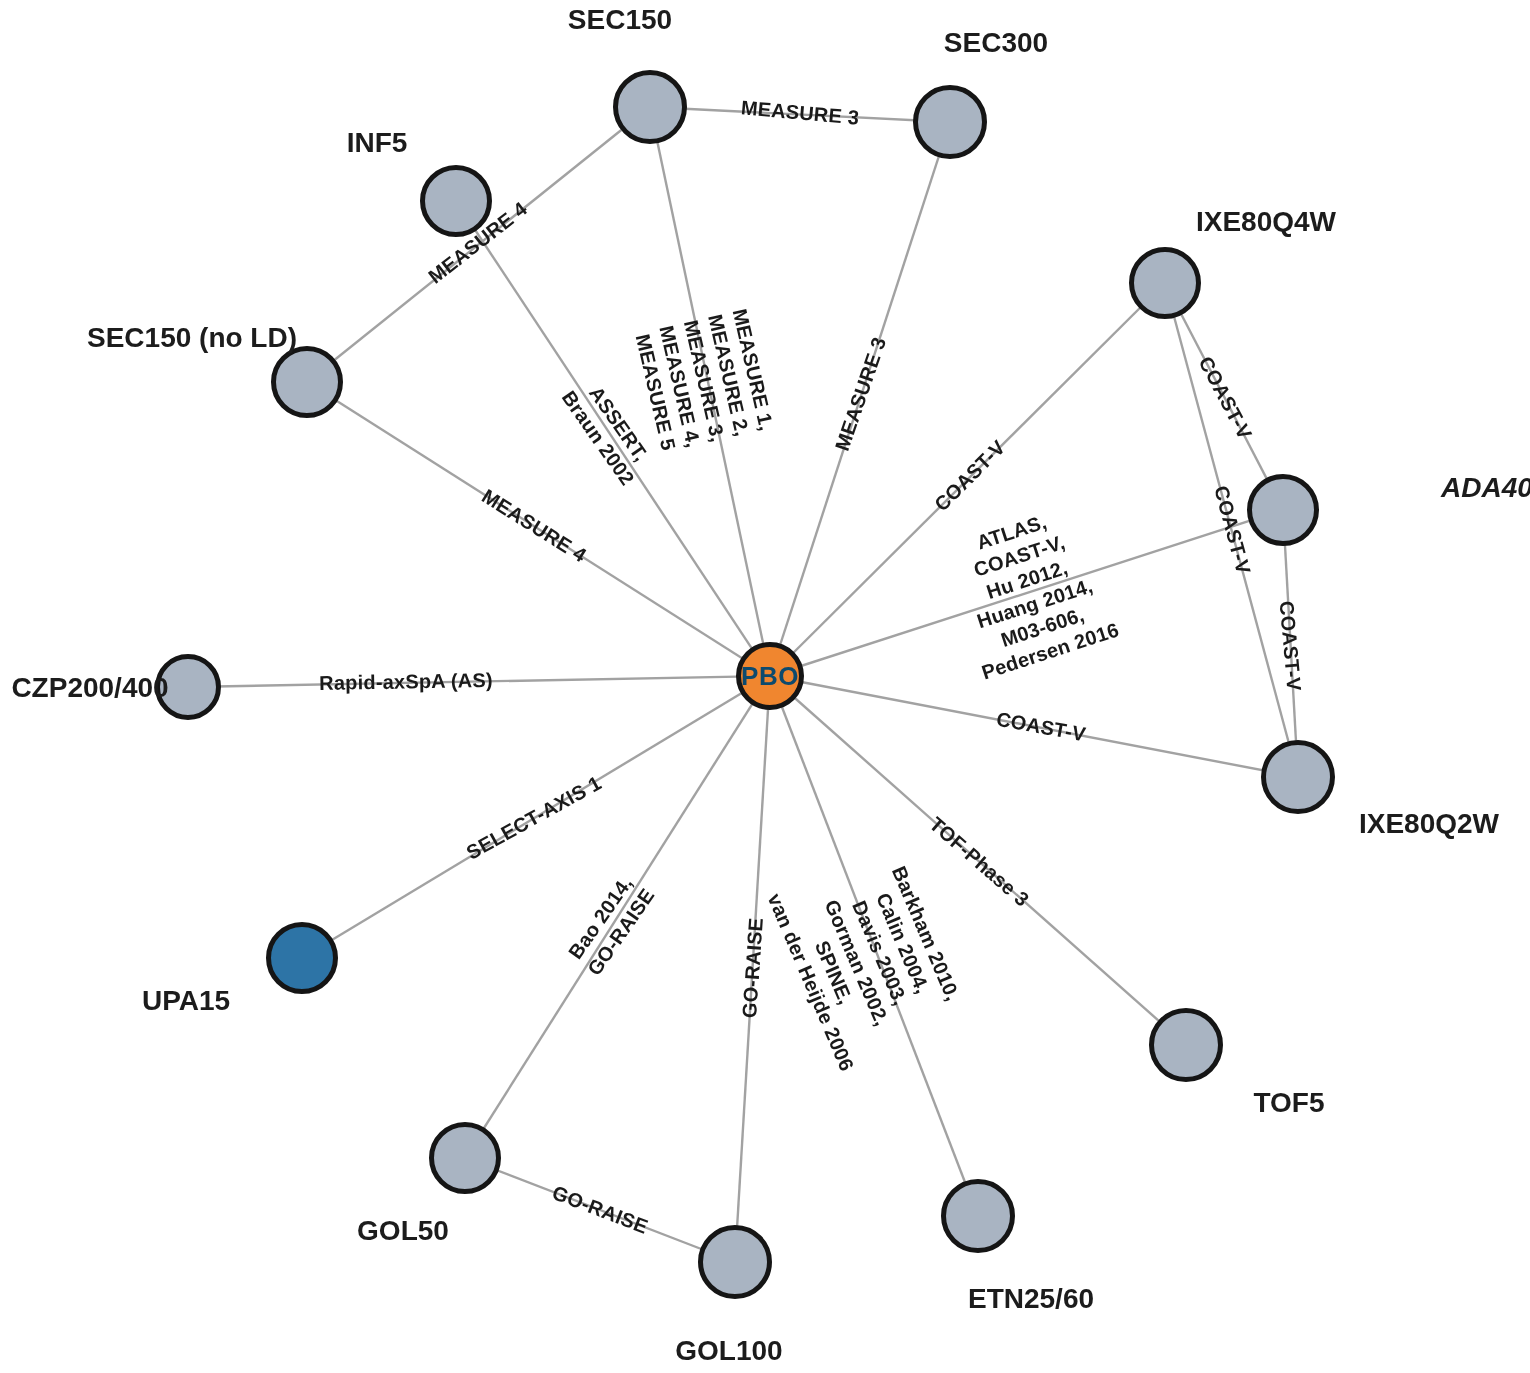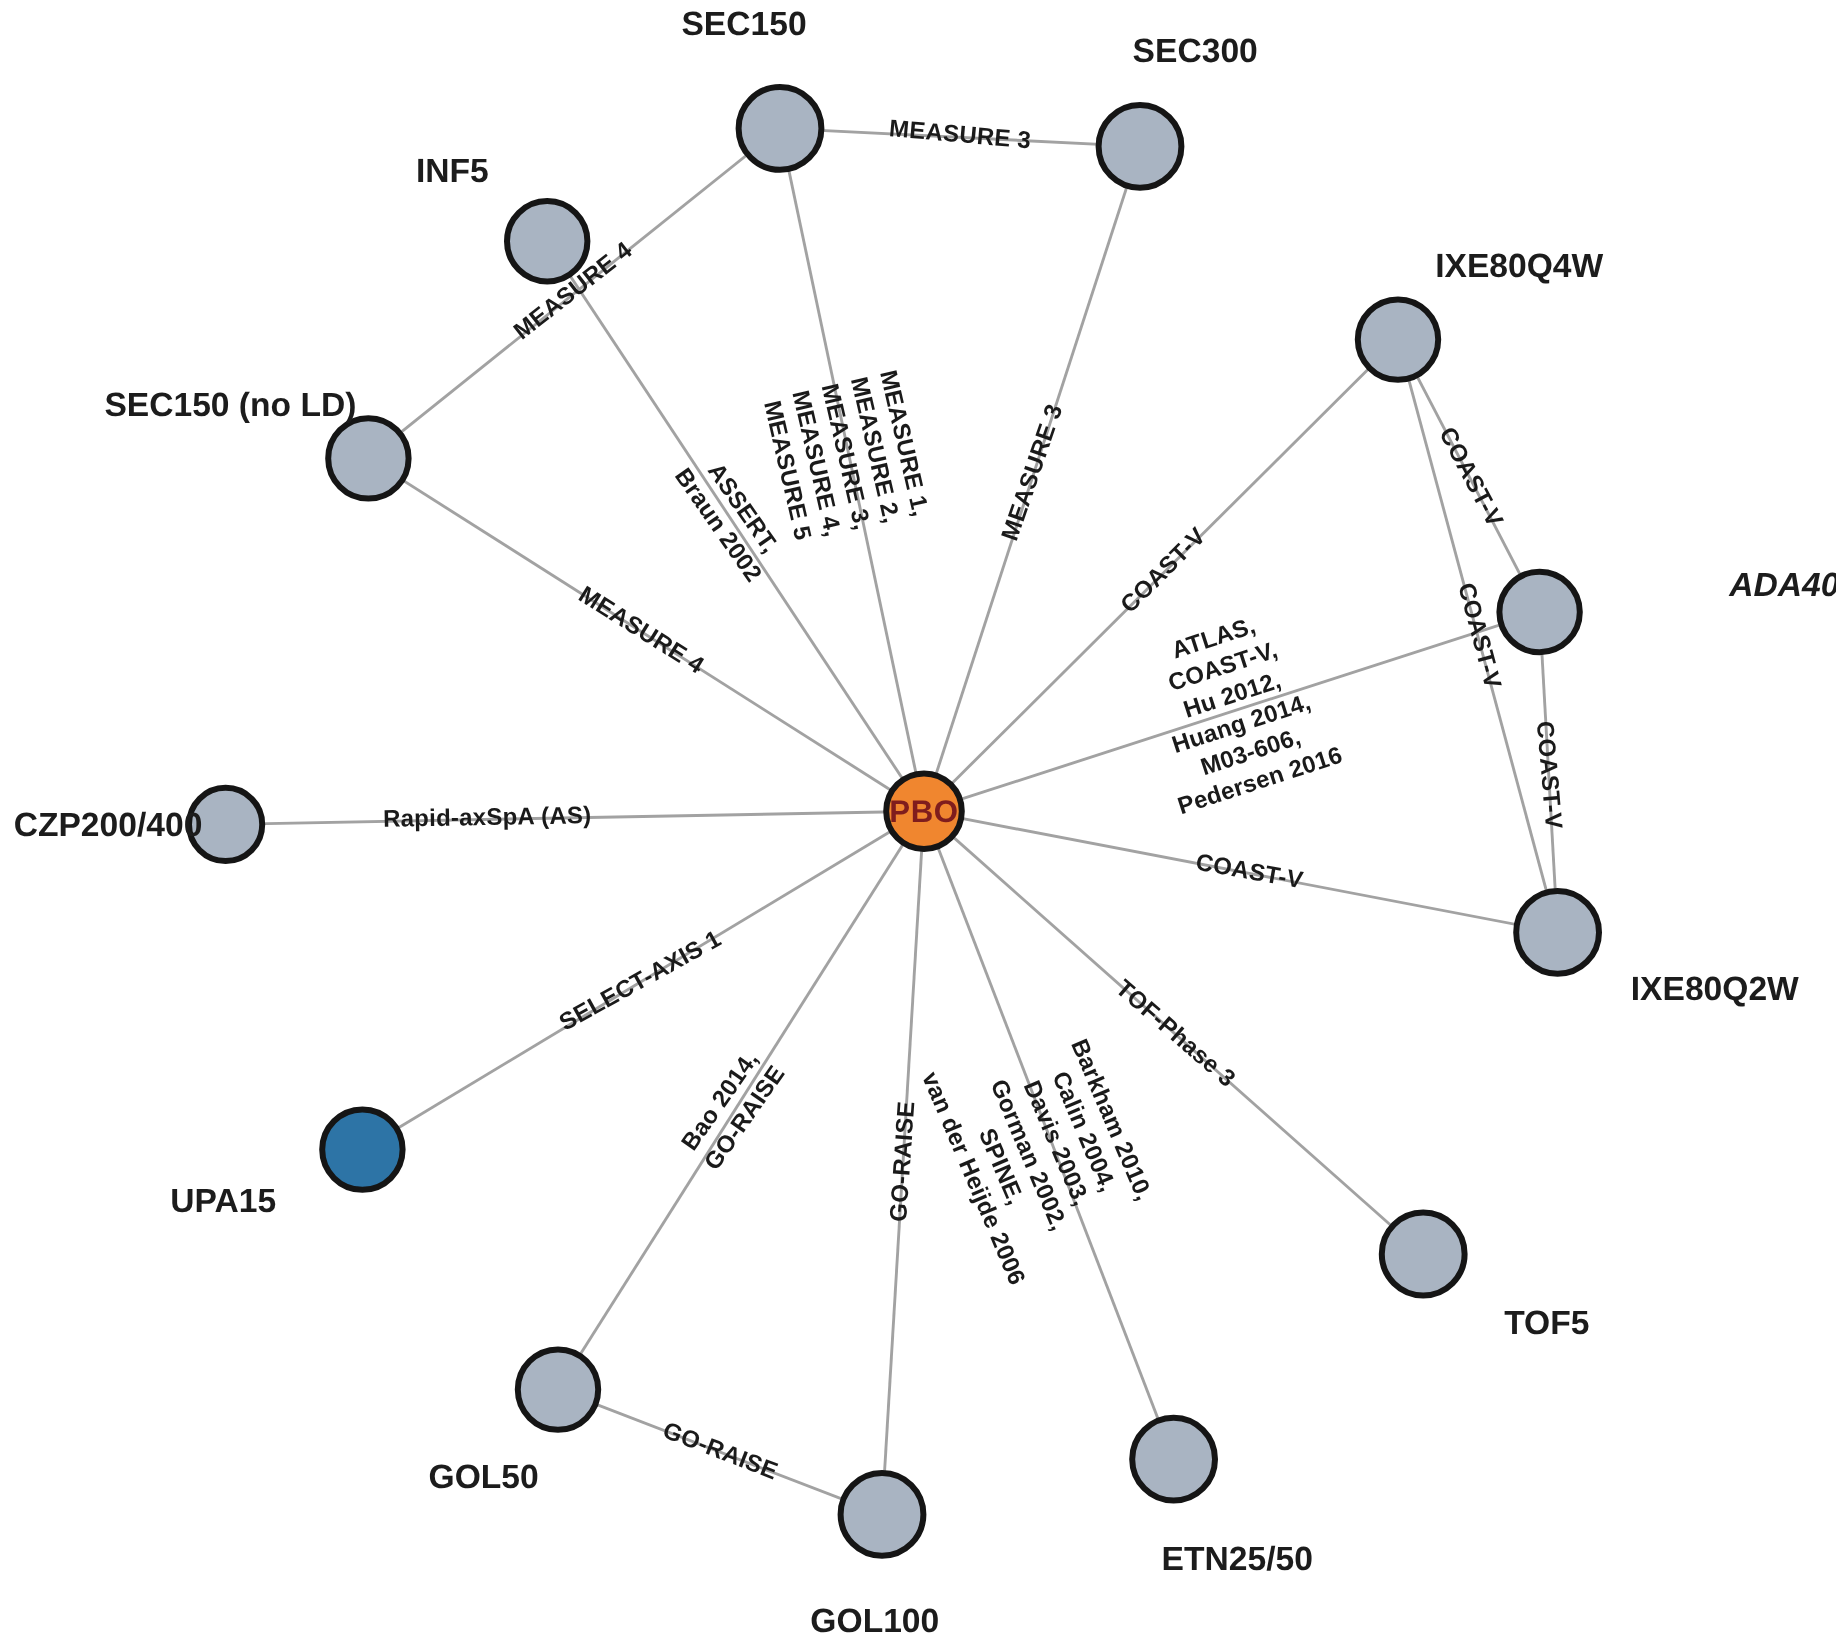--- a/index.html
+++ b/index.html
@@ -21,21 +21,21 @@
     border-radius: 50%;
     box-sizing: border-box;
     border: 5px solid #151515;
     display: flex;
     align-items: center;
     justify-content: center;
   }
   .node-center-label {
     font-weight: bold;
     font-size: 26px;
-    color: #7f1d1d;
+    color: #0c4a6e;
     letter-spacing: 0.5px;
   }
   .node-label {
     position: absolute;
     transform: translate(-50%, -50%);
     font-weight: bold;
     font-size: 28px;
     color: #1c1c1c;
     white-space: nowrap;
   }
@@ -170,19 +170,19 @@
     </div>
   <div class="layer" id="node-label-layer">
       <div class="node-label" style="left: 620px; top: 20px;">SEC150</div>
       <div class="node-label" style="left: 996px; top: 43px; text-align: center;">SEC300</div>
       <div class="node-label" style="left: 377px; top: 131px; margin-top: 12px;">INF5</div>
       <div class="node-label" style="left: 192px; top: 338px;">SEC150 (no LD)</div>
       <div class="node-label" style="left: 90px; top: 688px;">CZP200/400</div>
       <div class="node-label" style="left: 186px; top: 1001px;">UPA15</div>
       <div class="node-label" style="left: 391px; top: 1231px; margin-left: 12px;">GOL50</div>
       <div class="node-label" style="left: 729px; top: 1351px;">GOL100</div>
-      <div class="node-label" style="left: 1031px; top: 1299px;">ETN25/50</div>
+      <div class="node-label" style="left: 1031px; top: 1299px;">ETN25/60</div>
       <div class="node-label" style="left: 1289px; top: 1103px;">TOF5</div>
       <div class="node-label" style="left: 1429px; top: 791px; margin-top: 33px;">IXE80Q2W</div>
       <div class="node-label" style="left: 1487px; top: 488px; font-style: italic;">ADA40</div>
       <div class="node-label" style="left: 1266px; top: 222px;">IXE80Q4W</div>
     </div>
 </div>
 
 </body></html>

